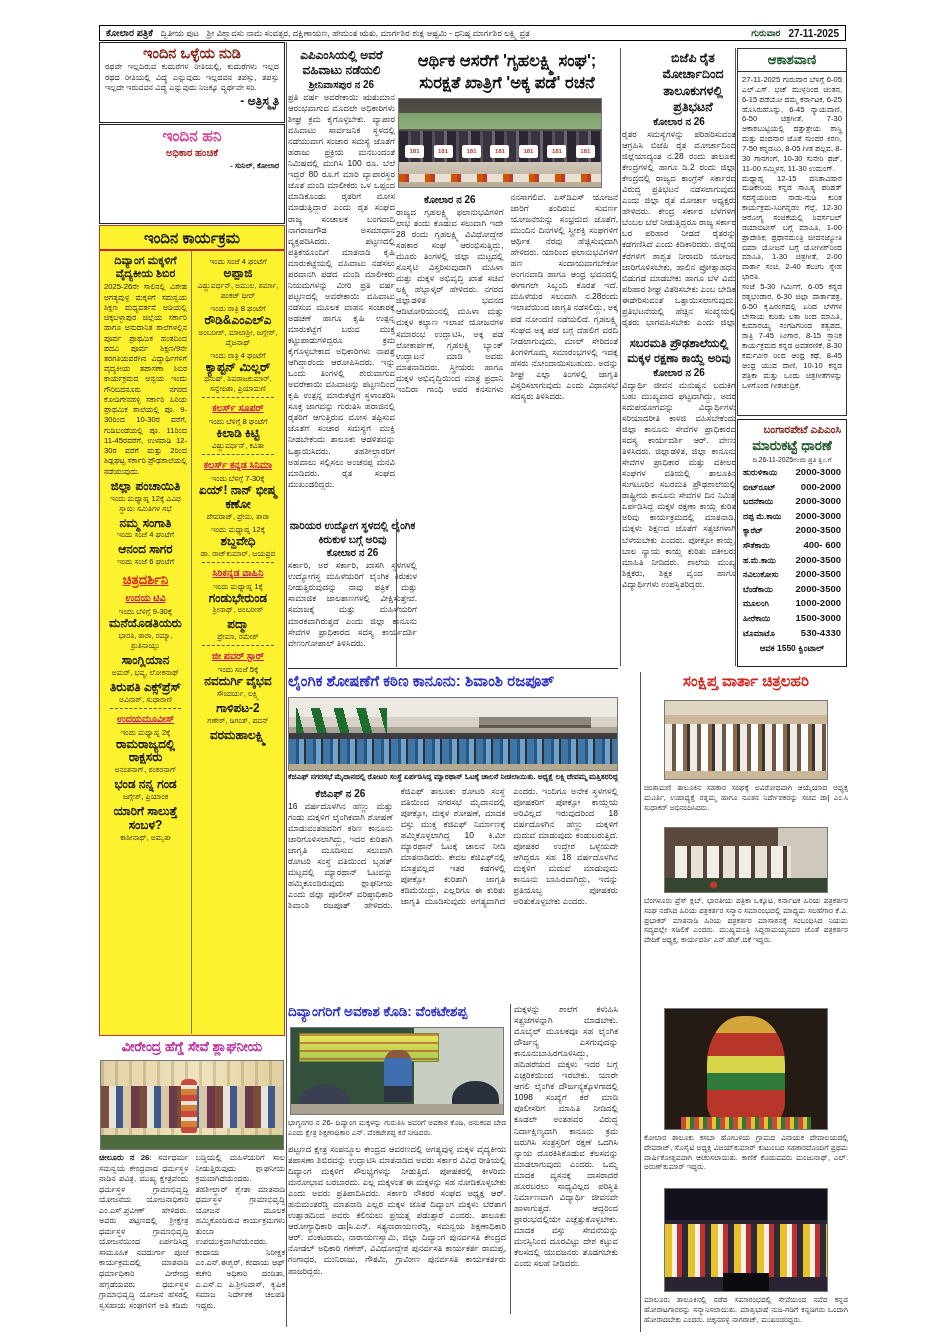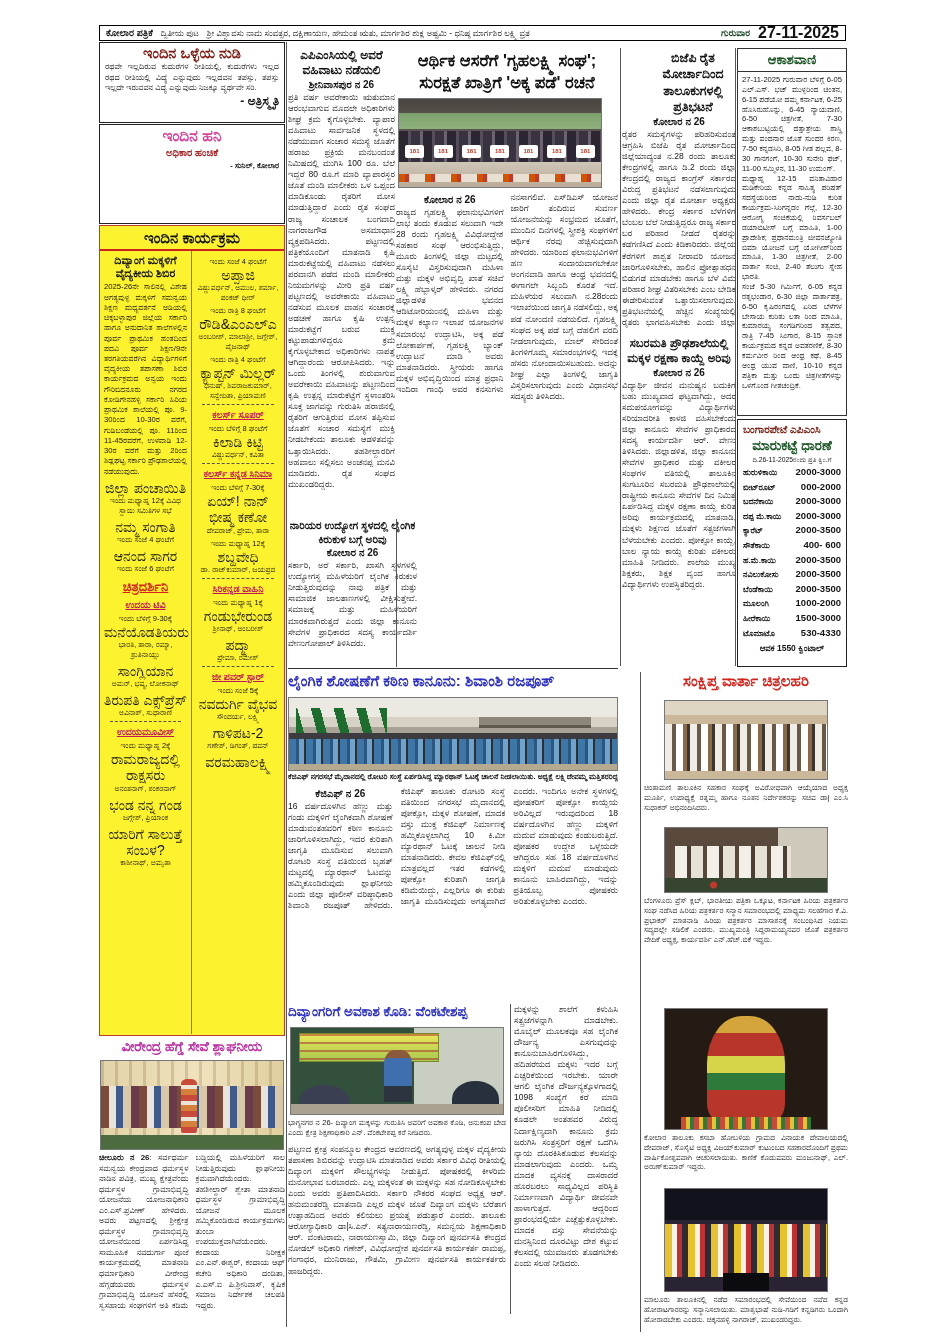--- a/index.html
+++ b/index.html
@@ -14,33 +14,33 @@
   .hrule{position:absolute;height:1px;background:#333;}
   .dl{font-size:10px;font-weight:bold;text-align:center;margin:1px 0;}
   .body8{font-size:8px;line-height:1.32;}
   .body85{font-size:8.5px;line-height:1.3;}
   .pre{white-space:pre-line;}
   .ph{position:absolute;overflow:hidden;border:1px solid #777;box-sizing:border-box;}
   
   .mast{display:flex;align-items:center;gap:8px;border:1px solid #000;
         box-sizing:border-box;padding:0 6px;font-size:8.5px;}
   .mast .paper{font-weight:bold;font-size:9.5px;}
-  .mast .date{font-weight:bold;font-size:16px;}
+  .mast .date{font-weight:bold;font-size:10px;}
   .mast .day{font-weight:bold;font-size:9px;color:#14401c;}
   .mast .sp{margin-left:auto;}
   
   .prog{background:#fdf22e;border:1px solid #c03a2a;box-sizing:border-box;}
   .prog .ptitle{font-size:15px;font-weight:bold;text-align:center;padding:3px 0 2px;
                 border-bottom:2px solid #cc2222;}
   .prog .cols{display:flex;height:calc(100% - 26px);}
   .prog .pcol{width:50%;box-sizing:border-box;padding:3px 4px;overflow:hidden;}
   .prog .pcol.left{border-right:1px solid #7a7a55;}
   .entry{margin:3px 0;text-align:center;}
   .entry .t{font-size:7.5px;}
-  .entry .n{font-size:14px;font-weight:normal;line-height:1.15;}
+  .entry .n{font-size:12px;font-weight:bold;line-height:1.15;}
   .entry .cst{font-size:7.5px;}
   .chan{font-size:9.5px;font-weight:bold;color:#c2185b;text-align:center;
         text-decoration:underline;margin:4px 0 2px;}
   .dash{border-top:1px dashed #555;margin:3px 6px;}
   .cinetitle{font-size:13px;font-weight:bold;color:#d5231b;text-align:center;
              text-decoration:underline;margin:5px 0 2px;}
   
   .h-main{font-size:16.5px;font-weight:bold;color:#101010;text-align:center;line-height:1.32;}
   .h-blue{font-weight:bold;color:#2a2ec4;}
   .h-black{font-weight:bold;color:#111;}
@@ -48,21 +48,21 @@
   .h-magenta{font-weight:bold;color:#bb2da0;}
   .cap{font-size:7.5px;line-height:1.3;}
   .cols2{column-count:2;column-gap:7px;}
   .cols3{column-count:3;column-gap:8px;}
   
   .airbox{border:1px solid #333;box-sizing:border-box;}
   .airtitle{font-size:13px;font-weight:bold;color:#175221;text-align:center;
             border-bottom:1px solid #333;padding:3px 0;}
   .airbody{font-size:7.6px;line-height:1.3;padding:3px 4px;}
   .mkt{border:1.5px solid #222;box-sizing:border-box;padding:3px 5px;}
-  .mkt .org{font-size:10.5px;font-weight:bold;color:#7c2416;text-align:left;}
+  .mkt .org{font-size:10.5px;font-weight:bold;color:#7c2416;text-align:right;}
   .mkt .mt{font-size:13.5px;font-weight:bold;color:#175221;text-align:center;margin:2px 0;}
   .mkt .note{font-size:6.8px;text-align:center;margin-bottom:2px;}
   .mrow{display:flex;justify-content:space-between;align-items:baseline;height:14.6px;}
   .mrow .vn{font-size:8px;font-weight:bold;}
   .mrow .vp{font-size:9.5px;font-weight:bold;}
   .mfoot{font-size:8.5px;font-weight:bold;text-align:center;margin-top:2px;}
   
   .placards{position:absolute;left:3%;top:52%;width:94%;height:15%;display:flex;
             justify-content:space-between;align-items:center;}
   .placards span{background:#fff;border-radius:2px;width:10%;height:100%;font-size:6px;

